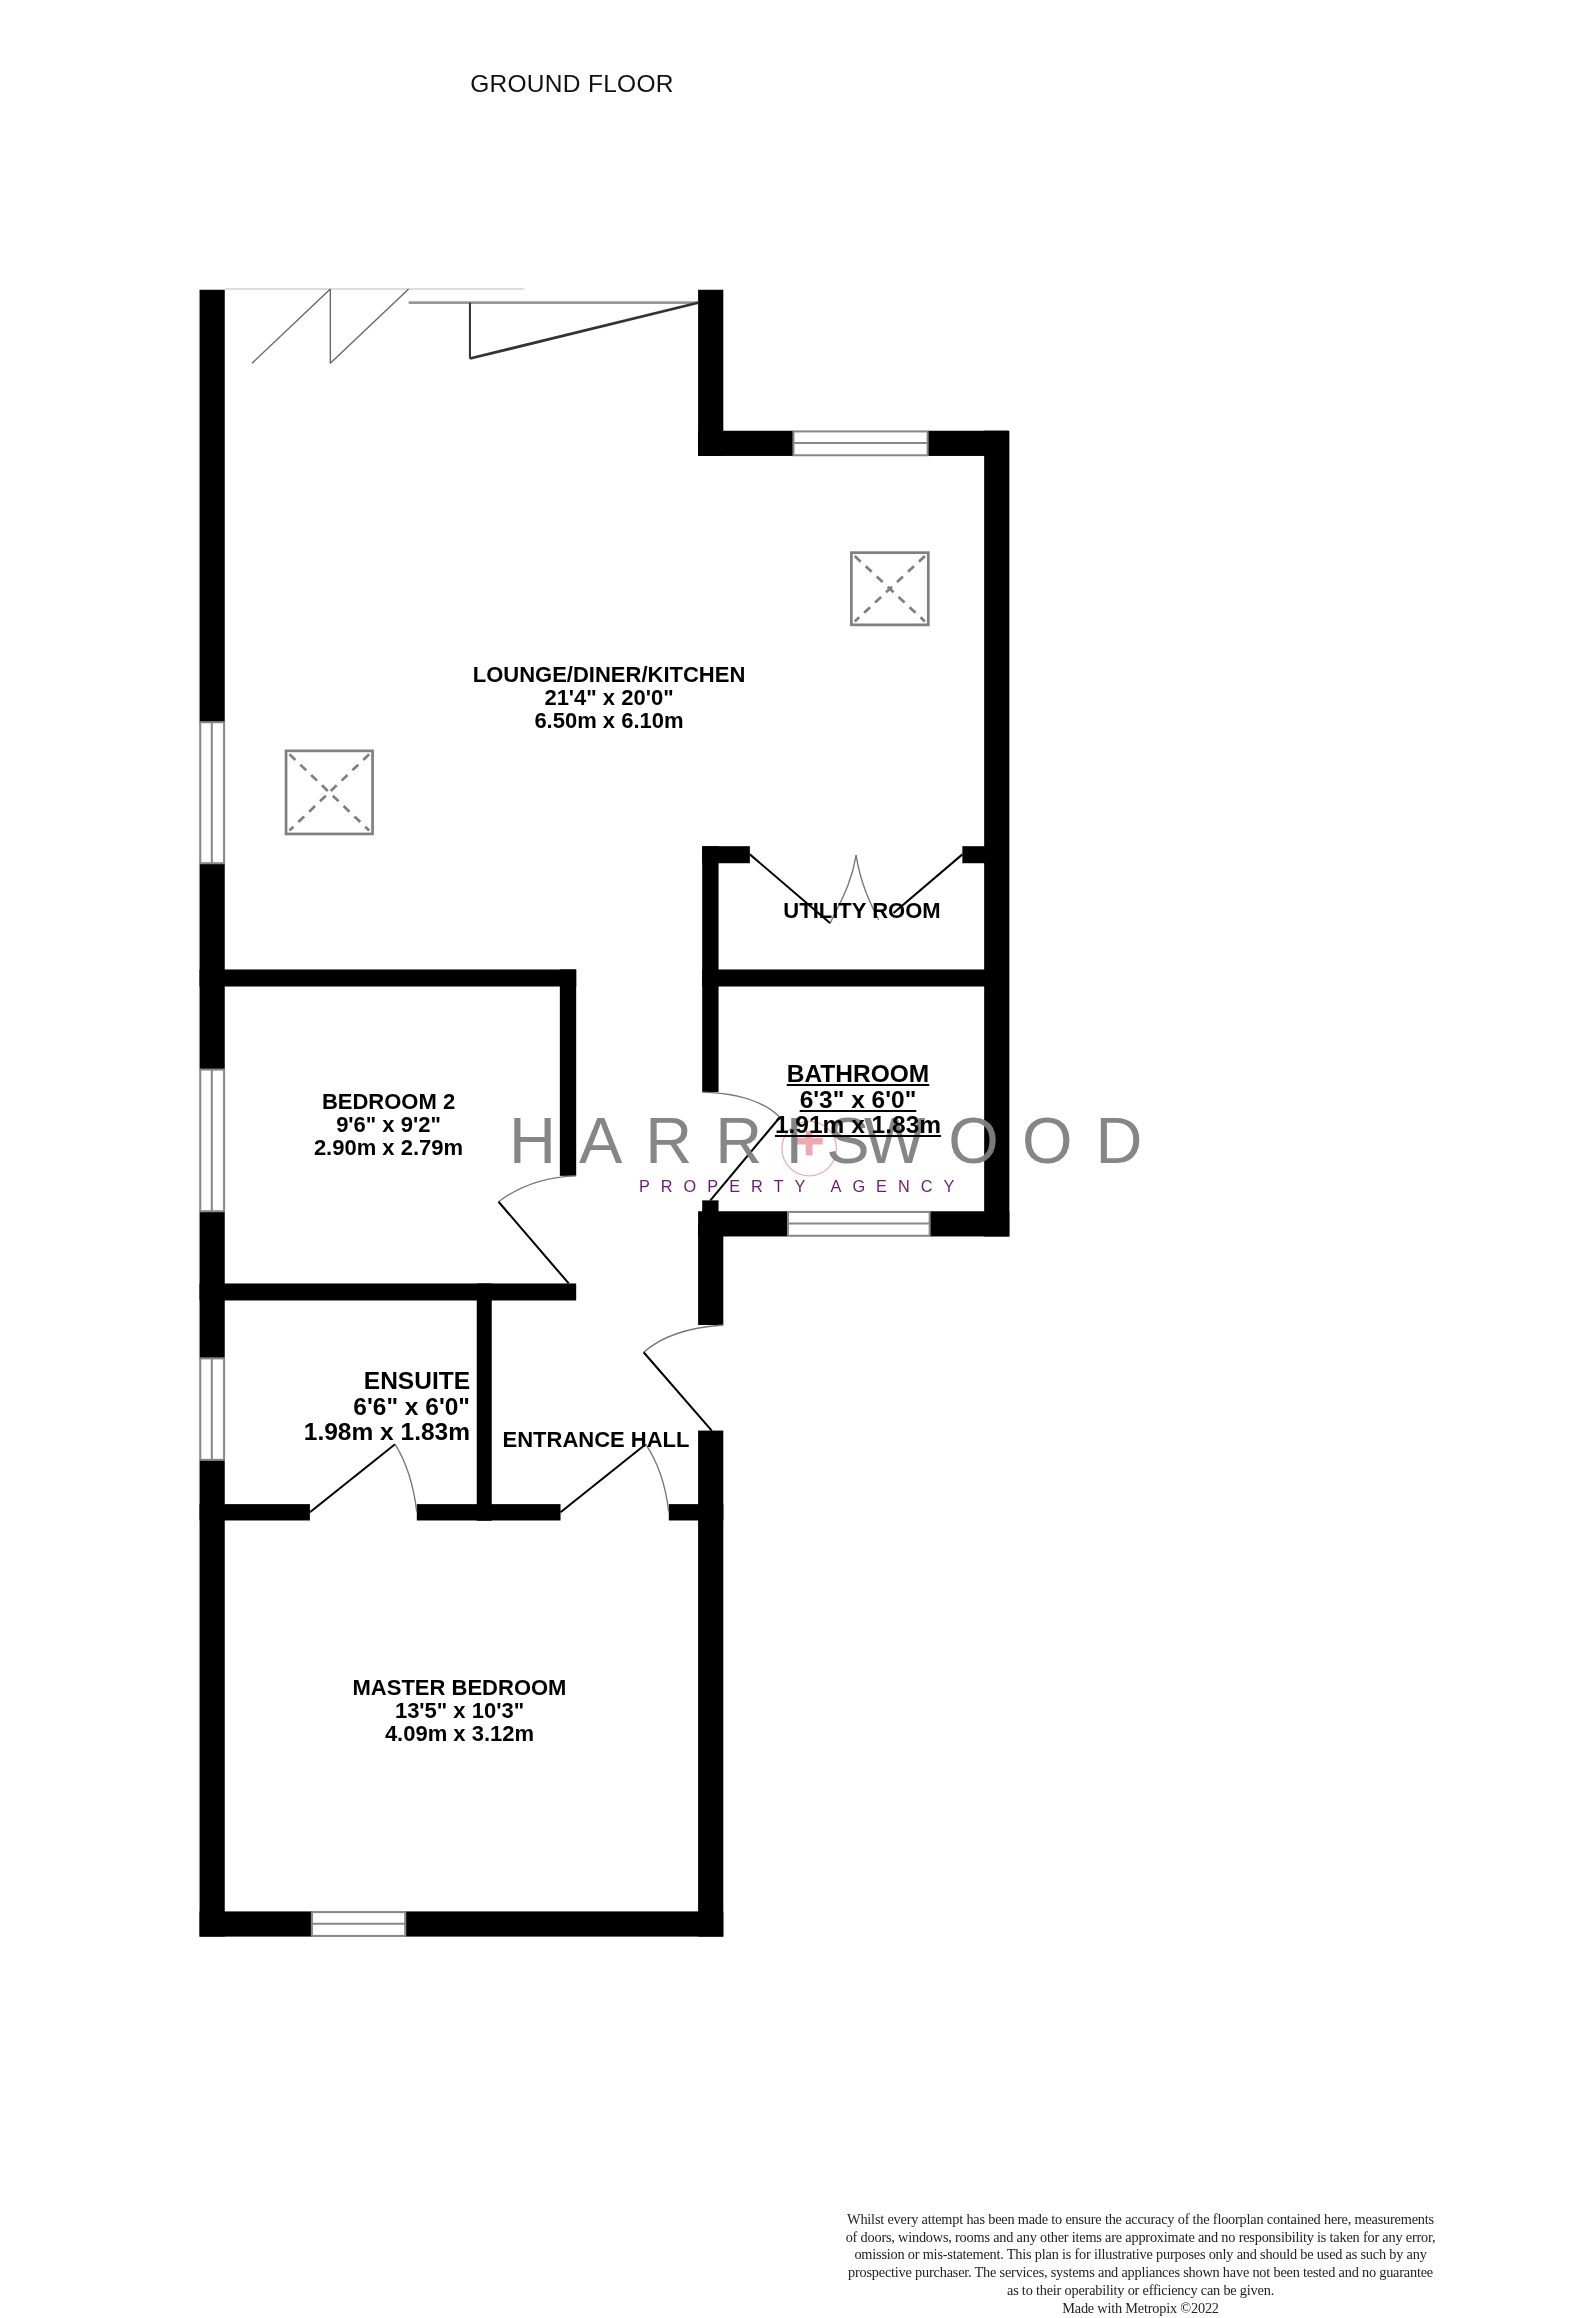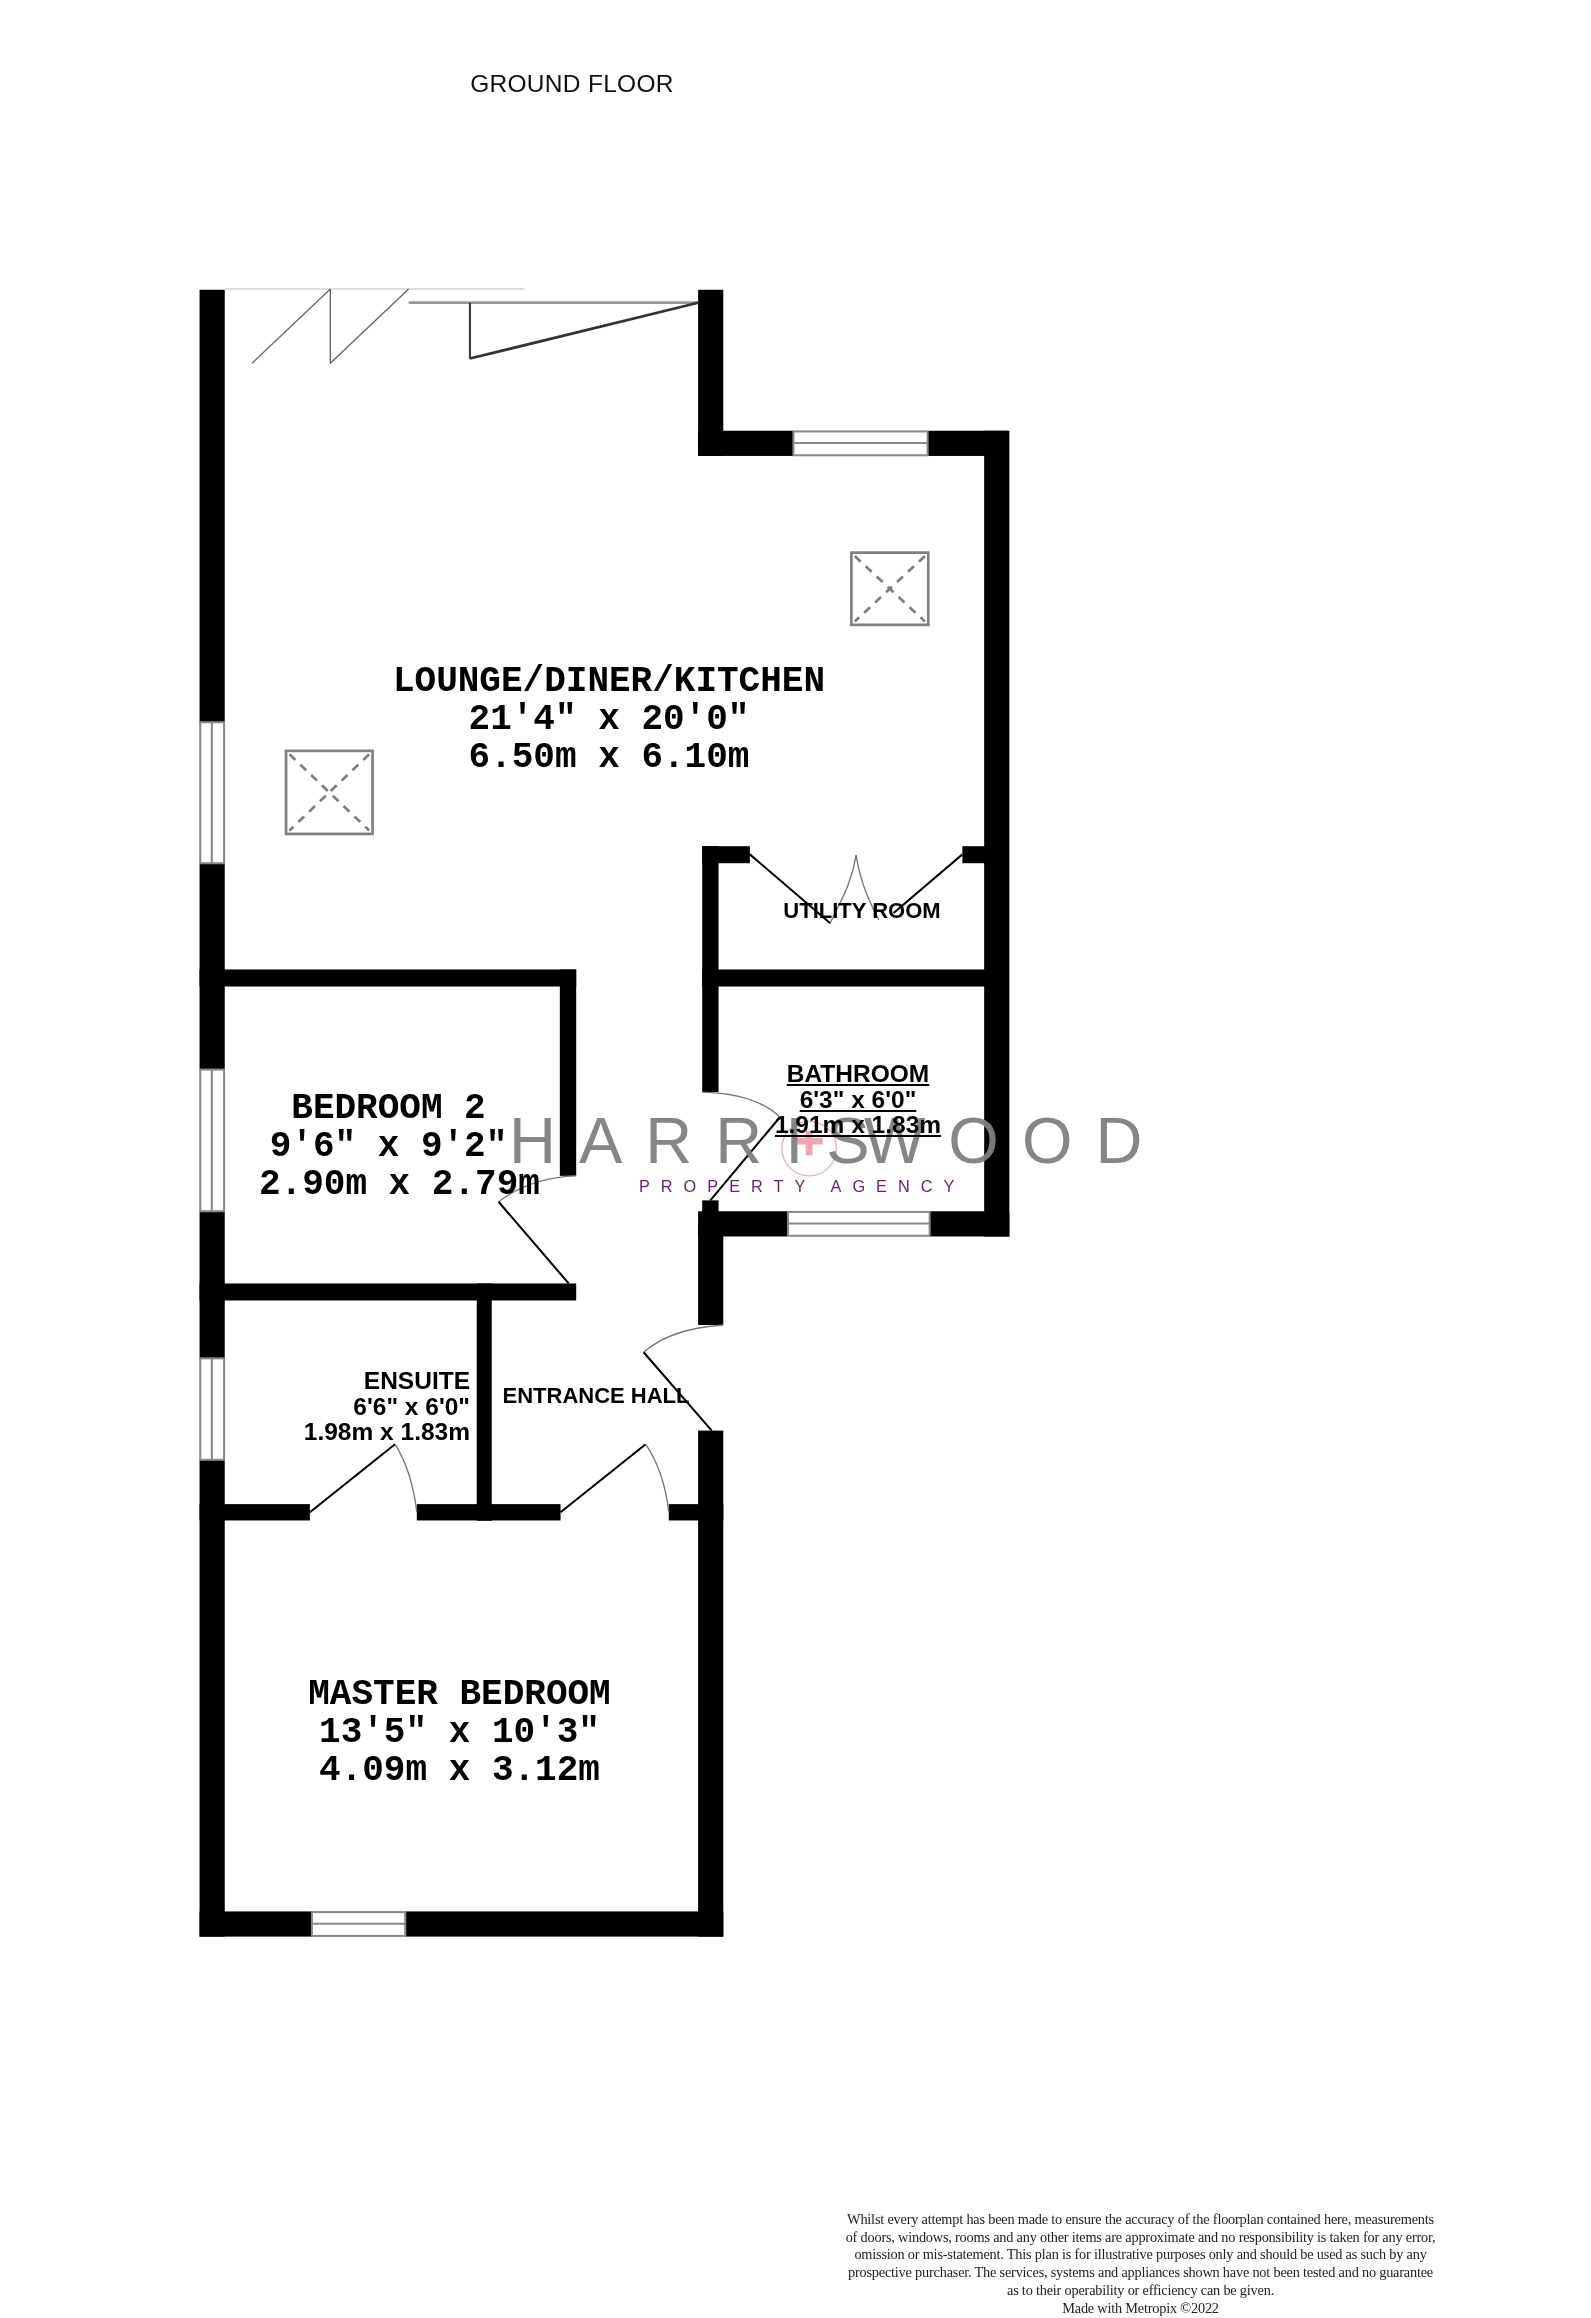--- a/index.html
+++ b/index.html
@@ -1,21 +1,21 @@
 <!DOCTYPE html>
 <html style="font-size:11px"><head>
 <meta charset="utf-8">
 <style>
   html, body { margin: 0; padding: 0; background: #ffffff; }
   body { width: 1591px; height: 2319px; position: relative; overflow: hidden; font-family: "Liberation Sans", sans-serif; }
   #plan { position: absolute; left: 0; top: 0; width: 1591px; height: 2319px; }
   .title { position: absolute; left: 0; top: 49px; width: 1144px; text-align: center; font-size: 24.5px; color: #111; letter-spacing: 0.3px; font-family: "Liberation Sans", sans-serif; margin-top: 21px; }
   .room-label { position: absolute; text-align: center; font-weight: bold; color: #000; line-height: 1.05; font-family: "Liberation Sans", sans-serif; }
   .room-label .name, .room-label .imp, .room-label .met { display: block; white-space: nowrap; }
-  .lbl-lg { font-size: 36px; font-family: Liberation Mono, monospace; }
+  .lbl-lg { font-size: 22px; }
   .lbl-md { font-size: 22px; }
   .lbl-sm { font-size: 24.5px; }
   .footer { position: absolute; left: 742px; top: 2211px; width: 797px; text-align: center; font-size: 14.3px; line-height: 17.7px; color: #222; font-family: Liberation Serif, serif; letter-spacing: -0.2px; }
   .footer span { display: block; }
   .wm-name { position: absolute; left: 509px; top: 1103px; font-size: 65px; color: #808080; letter-spacing: 23px; font-family: "Liberation Sans", sans-serif; white-space: nowrap; opacity: 0.95; }
   .wm-sub { position: absolute; left: 639px; top: 1177px; font-size: 16.3px; color: #701a75; letter-spacing: 11px; font-family: "Liberation Sans", sans-serif; white-space: nowrap; }
 </style>
 </head>
 <body>
 
@@ -167,21 +167,21 @@
   <span class="imp">9'6"  x 9'2"</span>
   <span class="met">2.90m  x 2.79m</span>
 </div>
 
 <div class="room-label lbl-sm" style="left:232px; top:1368px; width:238px;text-align:right;">
   <span class="name">ENSUITE</span>
   <span class="imp">6'6"  x 6'0"</span>
   <span class="met">1.98m  x 1.83m</span>
 </div>
 
-<div class="room-label lbl-md" style="left:470px; top:1384px; width:252px;">
+<div class="room-label lbl-md" style="left:470px; top:1428px; width:252px;">
   <span class="name">ENTRANCE HALL</span>
 </div>
 
 <div class="room-label lbl-lg" style="left:272px; top:1676px; width:375px;">
   <span class="name">MASTER BEDROOM</span>
   <span class="imp">13'5"  x 10'3"</span>
   <span class="met">4.09m  x 3.12m</span>
 </div>
 
 <div class="footer">

